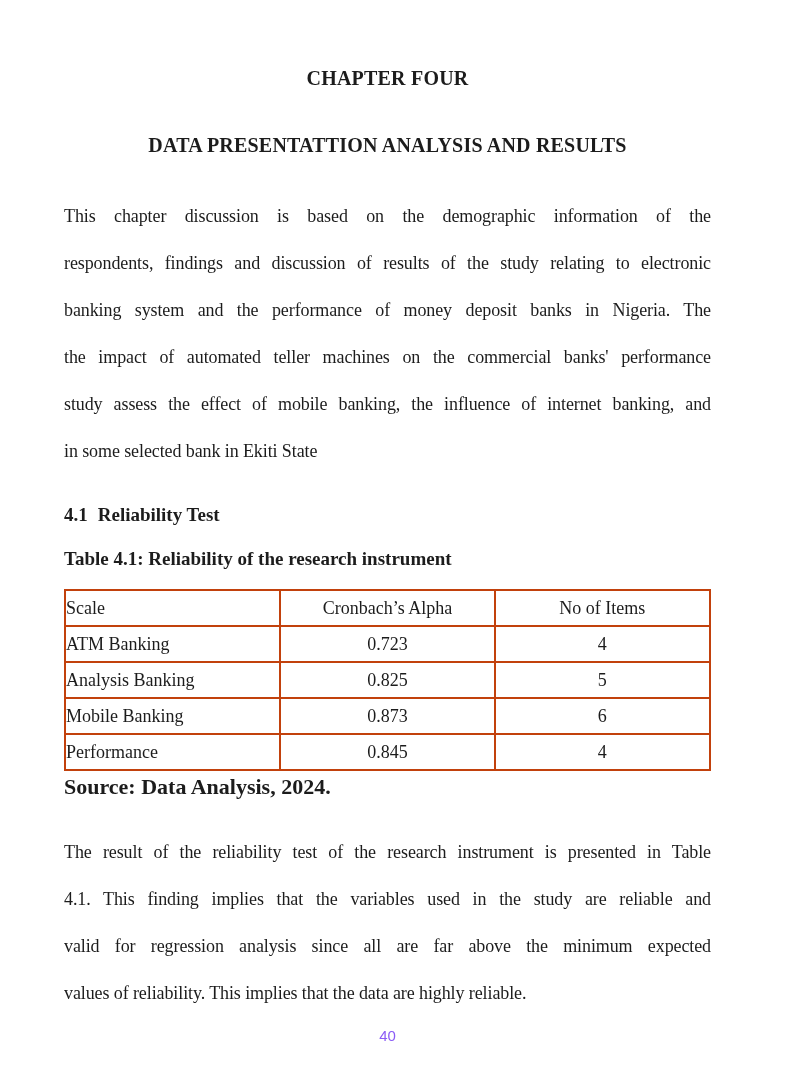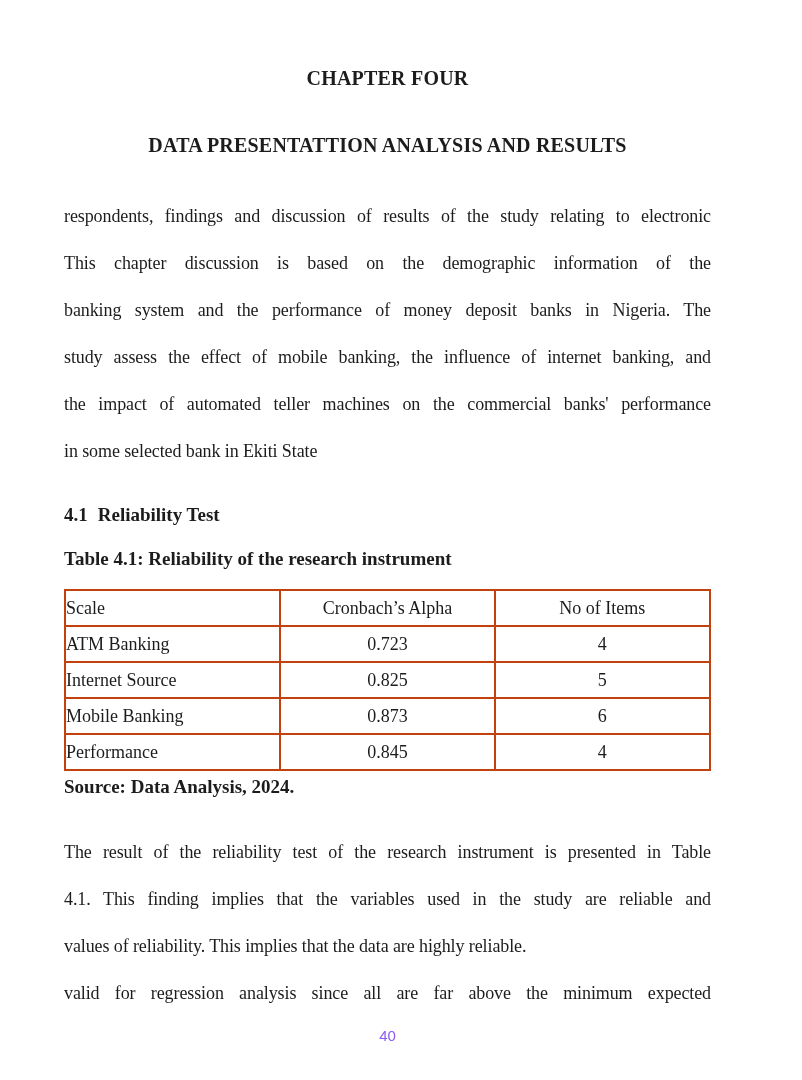--- a/index.html
+++ b/index.html
@@ -68,46 +68,46 @@
     height: 34px;
     padding: 0;
     font-weight: normal;
     vertical-align: middle;
   }
   .c-left  { text-align: left; padding-left: 8px; }
   .c-center { text-align: center; border-radius: 8px; }
   .source-line {
     margin-top: 4px;
     font-weight: bold;
-    font-size: 19px;
+    font-size: 22px;
     line-height: 24px;
   }
   .page-number {
     margin-top: 10px;
     text-align: center;
     font-family: "Liberation Sans", sans-serif;
     font-size: 15px;
     color: #8b5cf6;
   }
 </style>
 </head>
 <body>
 
 <div class="page">
 
   <h1 class="h-center">CHAPTER FOUR</h1>
 
   <h2 class="h-center h-title">DATA PRESENTATTION ANALYSIS AND RESULTS</h2>
 
   <div class="para">
+    <div class="jline">This chapter discussion is based on the demographic information of the</div>
     <div class="jline">respondents, findings and discussion of results of the study relating to electronic</div>
-    <div class="jline">This chapter discussion is based on the demographic information of the</div>
     <div class="jline">banking system and the performance of money deposit banks in Nigeria. The</div>
+    <div class="jline">the impact of automated teller machines on the commercial banks' performance</div>
     <div class="jline">study assess the effect of mobile banking, the influence of internet banking, and</div>
-    <div class="jline">the impact of automated teller machines on the commercial banks' performance</div>
     <div class="jline last">in some selected bank in Ekiti State</div>
   </div>
 
   <div class="section-line">
     <span class="section-num">4.1</span><span>Reliability Test</span>
   </div>
 
   <div class="table-caption">Table 4.1: Reliability of the research instrument</div>
 
   <table class="rel-table">
@@ -123,21 +123,21 @@
         <th class="c-center">No of Items</th>
       </tr>
     </thead>
     <tbody>
       <tr>
         <td class="c-left">ATM Banking</td>
         <td class="c-center">0.723</td>
         <td class="c-center">4</td>
       </tr>
       <tr>
-        <td class="c-left">Internet Source</td>
+        <td class="c-left">Analysis Banking</td>
         <td class="c-center">0.825</td>
         <td class="c-center">5</td>
       </tr>
       <tr>
         <td class="c-left">Mobile Banking</td>
         <td class="c-center">0.873</td>
         <td class="c-center">6</td>
       </tr>
       <tr>
         <td class="c-left">Performance</td>
@@ -145,19 +145,19 @@
         <td class="c-center">4</td>
       </tr>
     </tbody>
   </table>
 
   <div class="source-line">Source: Data Analysis, 2024.</div>
 
   <div class="para para2">
     <div class="jline">The result of the reliability test of the research instrument is presented in Table</div>
     <div class="jline">4.1. This finding implies that the variables used in the study are reliable and</div>
+    <div class="jline">valid for regression analysis since all are far above the minimum expected</div>
     <div class="jline last">values of reliability. This implies that the data are highly reliable.</div>
-    <div class="jline">valid for regression analysis since all are far above the minimum expected</div>
   </div>
 
   <div class="page-number">40</div>
 
 </div>
 
 </body></html>

